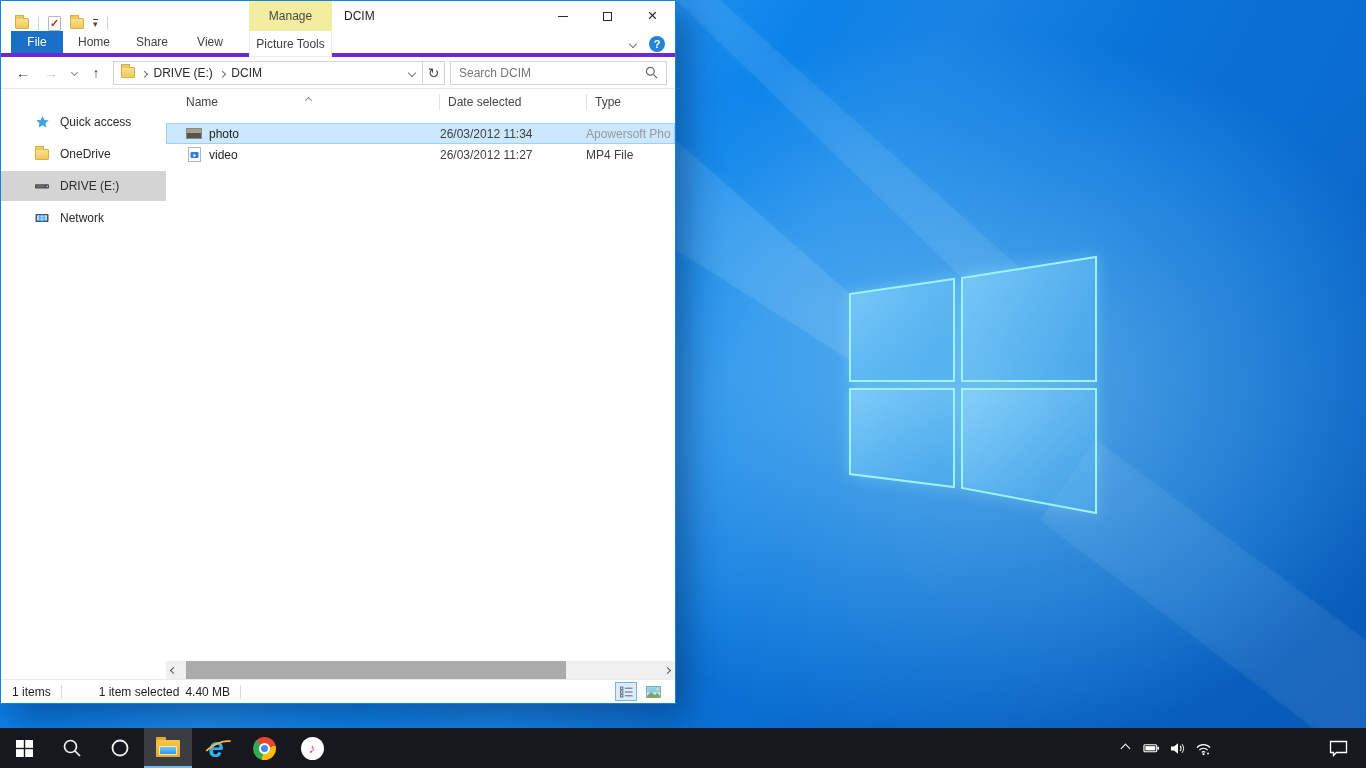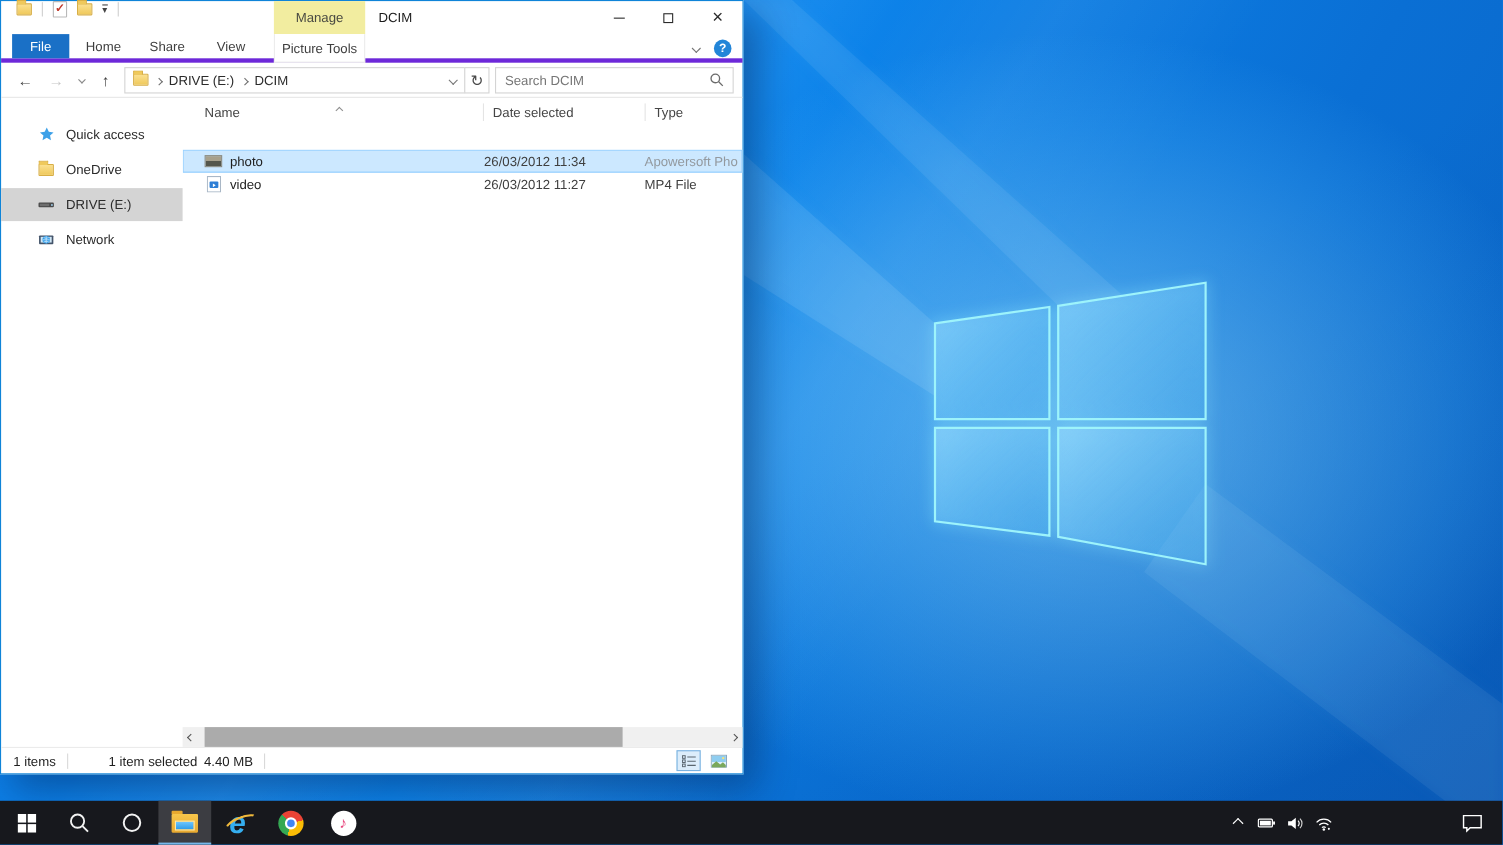--- a/index.html
+++ b/index.html
@@ -19,21 +19,21 @@
     filter: drop-shadow(0 0 7px rgba(150,240,255,.65)); }
 
   
   .window{
     position:absolute; left:0; top:0; width:676px; height:704px;
     background:#fff; border:1px solid #0f84d8;
     box-shadow:12px 14px 32px rgba(0,25,70,.40);
   }
 
   
-  .titlebar{ height:30px; position:relative; display:flex; align-items:flex-start; }
+  .titlebar{ height:30px; position:relative; display:flex; align-items:flex-end; }
   .qat{ display:flex; align-items:center; gap:9px; padding-left:14px; }
   .foldericon{ width:14px; height:11px; background:linear-gradient(#fbe08f,#efc95c);
     border:1px solid #d8ae45; border-radius:1px; position:relative; }
   .foldericon::before{ content:""; position:absolute; left:-1px; top:-4px; width:7px; height:3px;
     background:#efc95c; border:1px solid #d8ae45; border-bottom:none; border-radius:1px 1px 0 0; }
   .sep{ width:1px; height:13px; background:#cfcfcf; }
   .props{ width:13px; height:15px; background:#fff; border:1px solid #b9b9b9; border-radius:1px; position:relative; }
   .props::after{ content:"\2713"; position:absolute; left:1px; top:0; color:#c0392b; font-size:11px; font-weight:bold; line-height:13px; }
   .qcaret{ font-size:9px; color:#444; line-height:7px; border-top:1px solid #444; padding-top:1px; }
   .qcaret::after{ content:"\25BE"; }
@@ -90,21 +90,21 @@
 
   .filepane{ flex:1; overflow:hidden; }
   .headers{ height:26px; display:flex; align-items:center; color:#454545; font-size:12px; }
   .hname{ width:273px; padding-left:20px; position:relative; height:100%; display:flex; align-items:center; }
   .sortchev{ position:absolute; left:140px; top:3px; }
   .sortchev .chev{ width:5px; height:5px; border-color:#8f8f8f; }
   .hsep{ width:1px; height:16px; background:#e4e4e4; }
   .hdate{ width:146px; padding-left:8px; }
   .htype{ flex:1; padding-left:8px; }
 
-  .rows{ margin-top:21px; }
+  .rows{ margin-top:8px; }
   .frow{ height:21px; display:flex; align-items:center; font-size:12px; color:#1f1f1f; }
   .frow.selected{ background:#cce8ff; box-shadow:inset 0 0 0 1px #99d1ff; }
   .ficonwrap{ width:16px; margin-left:20px; display:flex; justify-content:center; }
   .fname{ padding-left:7px; width:230px; }
   .fdate{ width:146px; padding-left:8px; color:#3f3f3f; }
   .ftype{ flex:1; padding-left:8px; color:#3f3f3f; white-space:nowrap; overflow:hidden; }
   .frow.selected .ftype{ color:#93999f; }
   .photothumb{ width:16px; height:11px; border:1px solid #8a8a80;
     background:linear-gradient(#a7a08c 0 45%, #54564c 45%); }
 

